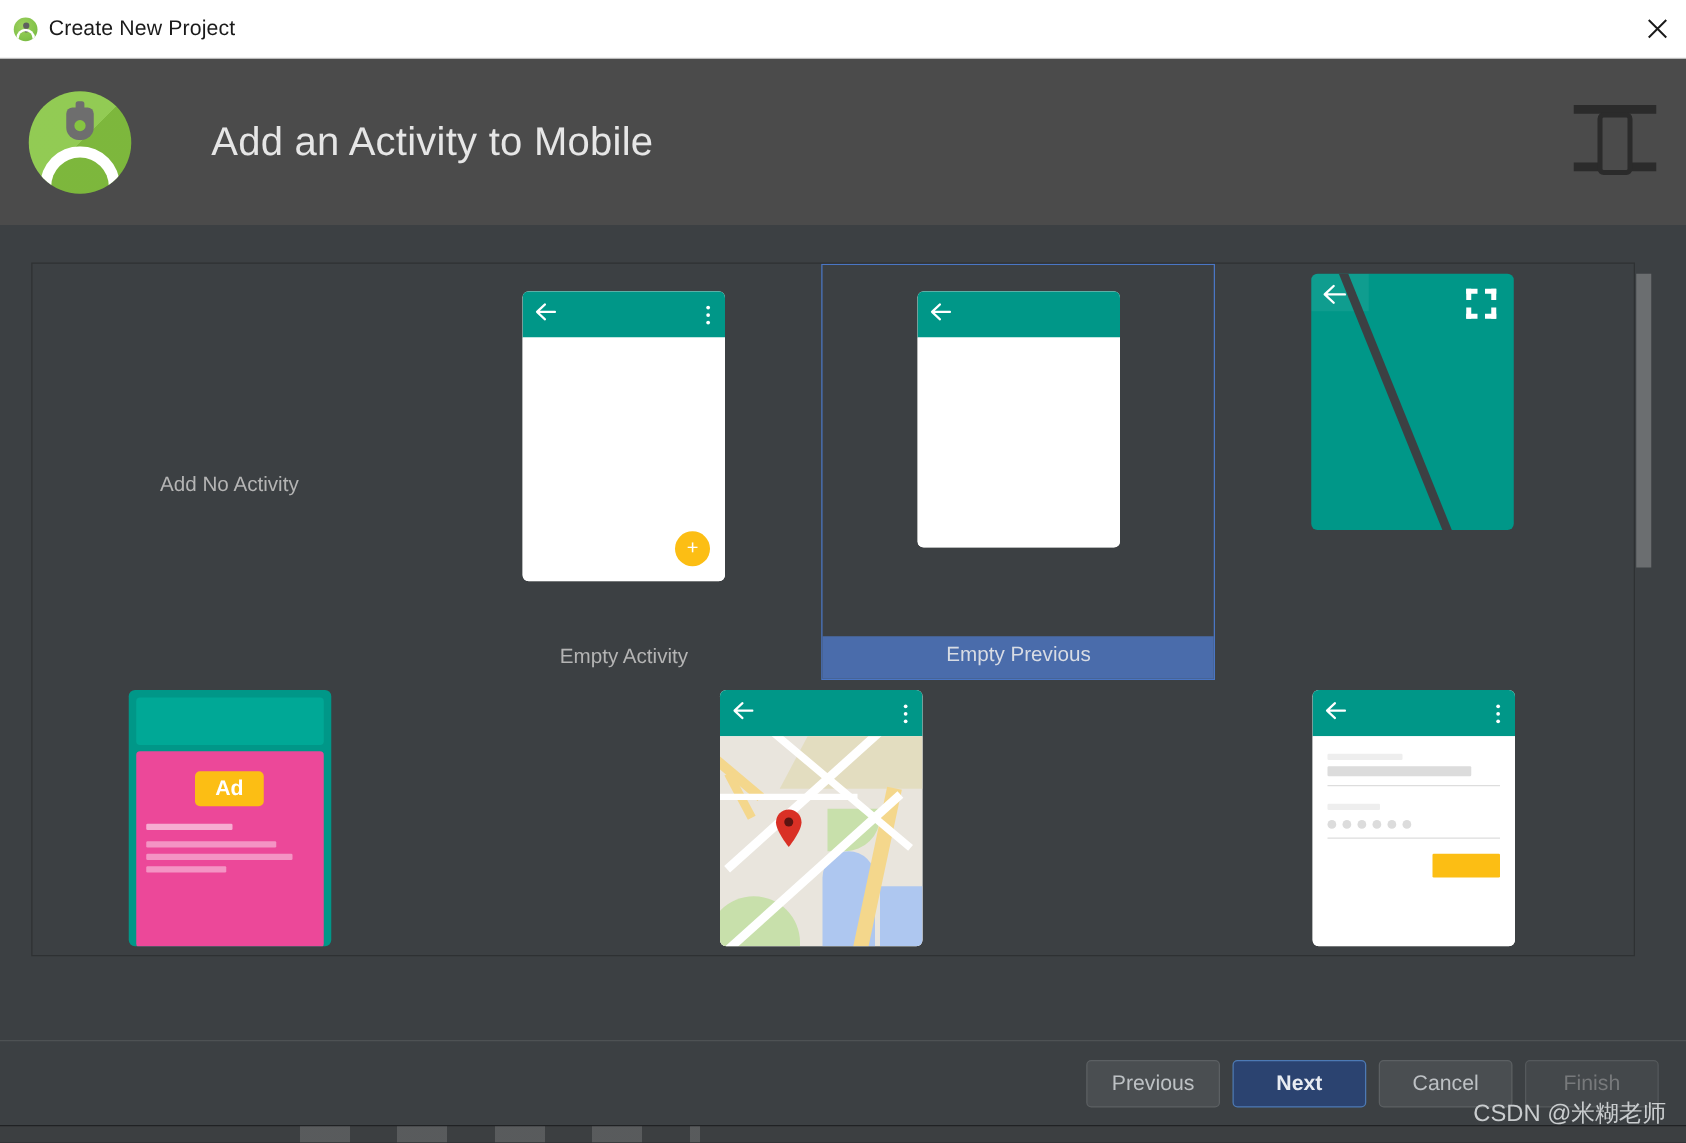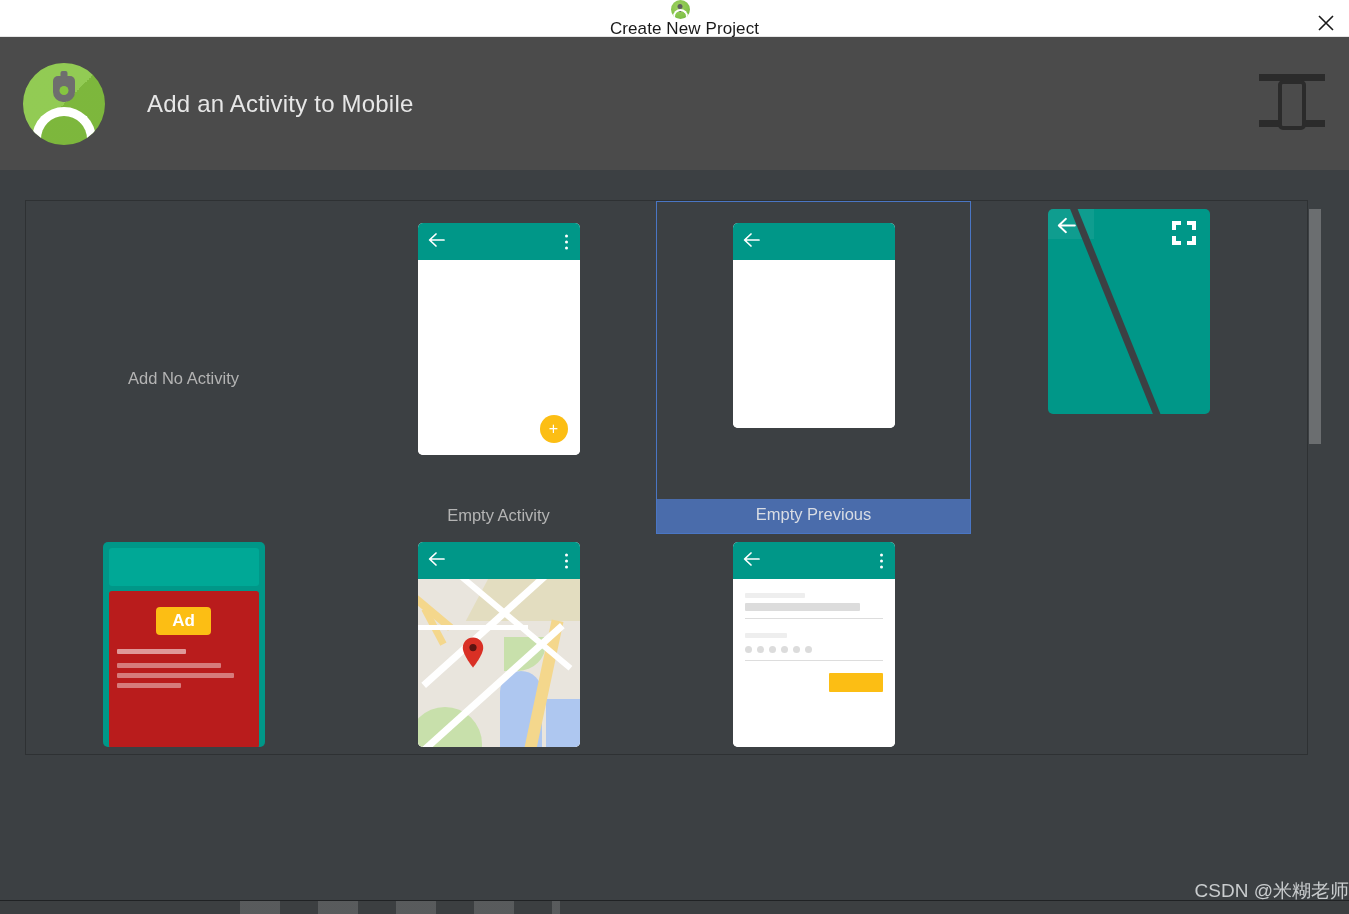--- a/index.html
+++ b/index.html
@@ -80,28 +80,27 @@
     left: 0; top: 0;
     width: 1349px;
     height: 900px;
     background: #3c4043;
     box-shadow: 0 0 0 1px #202224;
   }
 
   
   #titlebar {
     position: relative;
-    height: 37px;
+    height: 47px;
     background: #ffffff;
     border-bottom: 1px solid #e6e6e6;
     display: flex;
     align-items: center;
     padding-left: 11px;
     box-sizing: border-box;
-    flex-direction: column;
   }
   #titlebar .app-mini-logo {
     width: 19px; height: 19px;
     border-radius: 50%;
     background: radial-gradient(circle at 40% 35%, #9fd05f 0%, #83c34a 60%, #6fae3d 100%);
     position: relative;
     flex: 0 0 auto;
     overflow: hidden;
   }
   #titlebar .app-mini-logo::before {
@@ -194,23 +193,23 @@
   #header .as-logo .legs {
     position: absolute;
     left: 9px; bottom: -8px;
     width: 64px; height: 46px;
     border: 9px solid #ffffff;
     border-bottom: none;
     border-radius: 34px 34px 0 0;
     box-sizing: border-box;
   }
   #header .header-title {
-    margin-left: 42px;
+    margin-left: 64px;
     color: #e6e6e6;
-    font-size: 24px;
+    font-size: 32px;
     font-weight: 400;
     letter-spacing: .2px;
   }
   #device-icon {
     position: absolute;
     right: 20px;
     top: 50%;
     transform: translateY(-50%);
     width: 74px; height: 68px;
   }
@@ -229,20 +228,21 @@
     border: 1px solid #2e3133;
     box-sizing: border-box;
     overflow: hidden;
   }
   #template-grid {
     position: absolute;
     left: 0; top: 0;
     width: 1262px;
     display: flex;
     flex-wrap: wrap;
+    justify-content: space-between;
   }
   .tpl-cell {
     width: 315px;
     box-sizing: border-box;
     display: flex;
     flex-direction: column;
     align-items: center;
   }
   .tpl-cell.row1 { height: 333px; padding-top: 22px; }
   .tpl-cell.row2 { height: 280px; padding-top: 8px; }
@@ -385,21 +385,21 @@
     display: block;
   }
   .ad-card .ad-topbar {
     height: 38px;
     background: #00a896;
     border-radius: 3px;
   }
   .ad-card .ad-panel {
     margin-top: 5px;
     height: 157px;
-    background: #b91c1c;
+    background: #ec4899;
     border-radius: 3px;
     padding: 16px 8px 0 8px;
     box-sizing: border-box;
     text-align: center;
   }
   .ad-card .ad-badge {
     display: inline-block;
     background: #fcbe14;
     color: #ffffff;
     font-size: 17px;
@@ -531,21 +531,21 @@
   .wiz-btn.disabled {
     color: #77797b;
     background: #44484b;
     border-color: #55595c;
     cursor: default;
   }
 
   
   #watermark {
     position: absolute;
-    right: 0; bottom: 10px;
+    right: 16px; bottom: 10px;
     color: #c9ccce;
     font-size: 19px;
     font-family: "Liberation Sans", sans-serif;
     pointer-events: none;
     white-space: nowrap;
   }
 </style>
 </head>
 <body>
 
@@ -749,15 +749,21 @@
         </div>
 
       </div>
     </div>
 
     <div id="scrollbar-track">
       <div id="scrollbar-thumb"></div>
     </div>
   </div>
 
+  <div id="footer">
+    <div class="wiz-btn">Previous</div>
+    <div class="wiz-btn primary">Next</div>
+    <div class="wiz-btn">Cancel</div>
+    <div class="wiz-btn disabled">Finish</div>
+  </div>
 </div>
 
 <div id="watermark">CSDN @米糊老师</div>
 
 </body></html>

